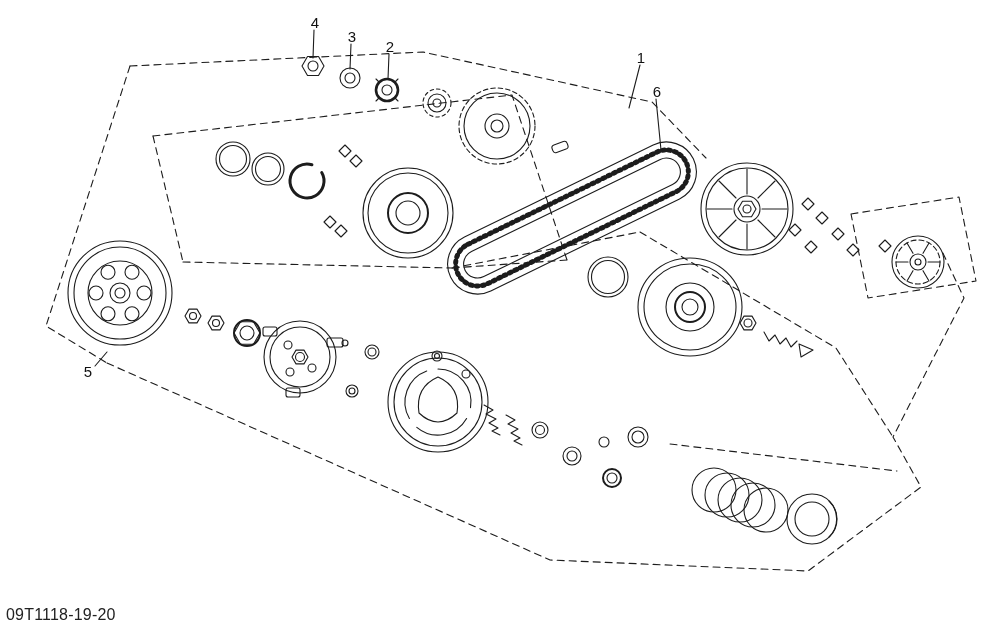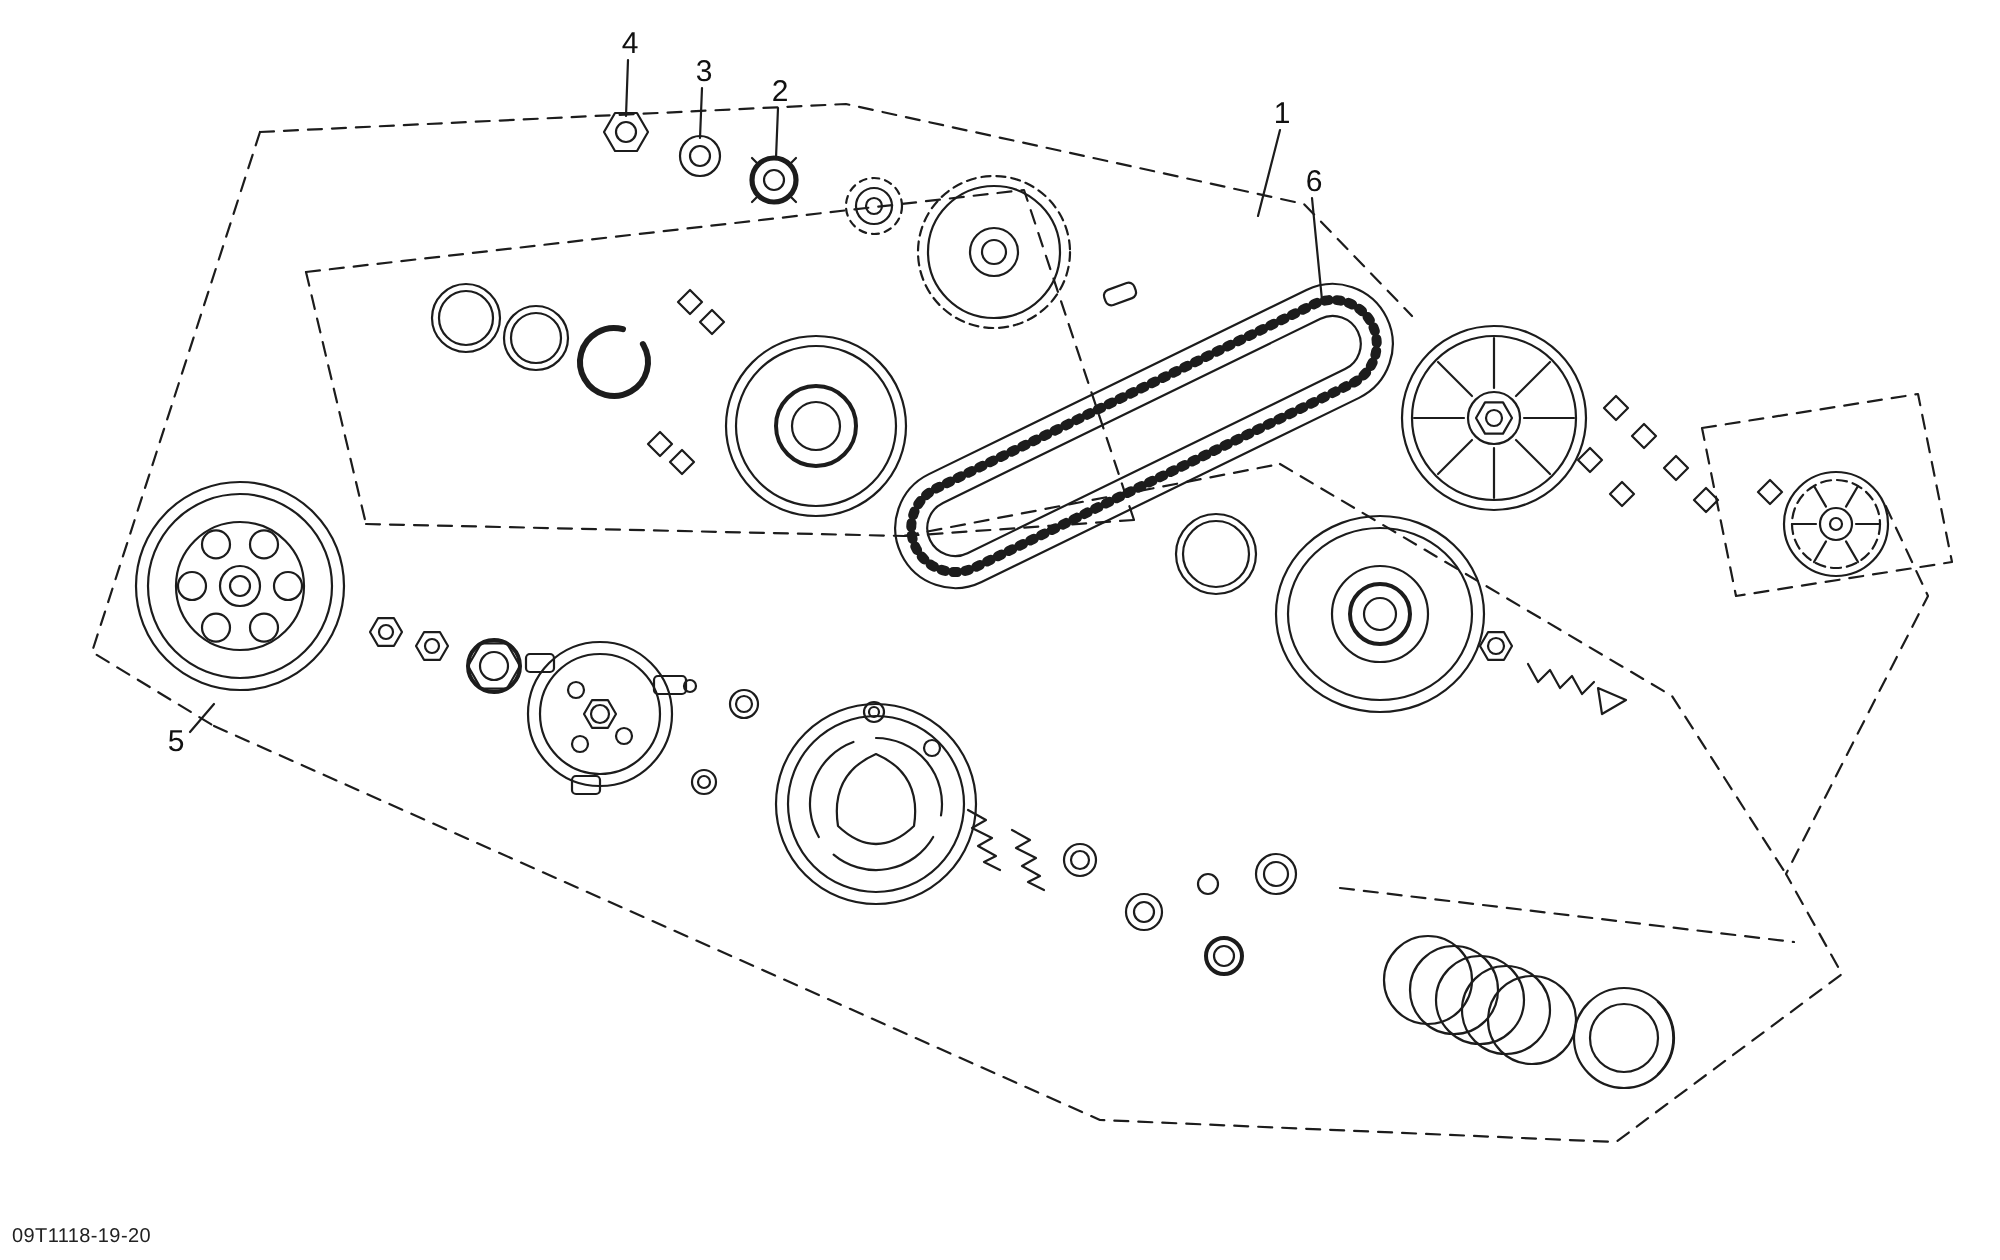--- a/index.html
+++ b/index.html
@@ -28,21 +28,21 @@
     font-size: 15px;
     font-weight: 400;
     color: #111111;
     line-height: 1;
     user-select: none;
   }
   .drawing-code {
     position: absolute;
     left: 6px;
     bottom: 6px;
-    font-size: 10px;
+    font-size: 16px;
     color: #222222;
     letter-spacing: 0.2px;
   }
 </style>
 </head>
 <body>
 
 <div class="stage">
 
   <svg width="1000" height="630" viewBox="0 0 1000 630">

